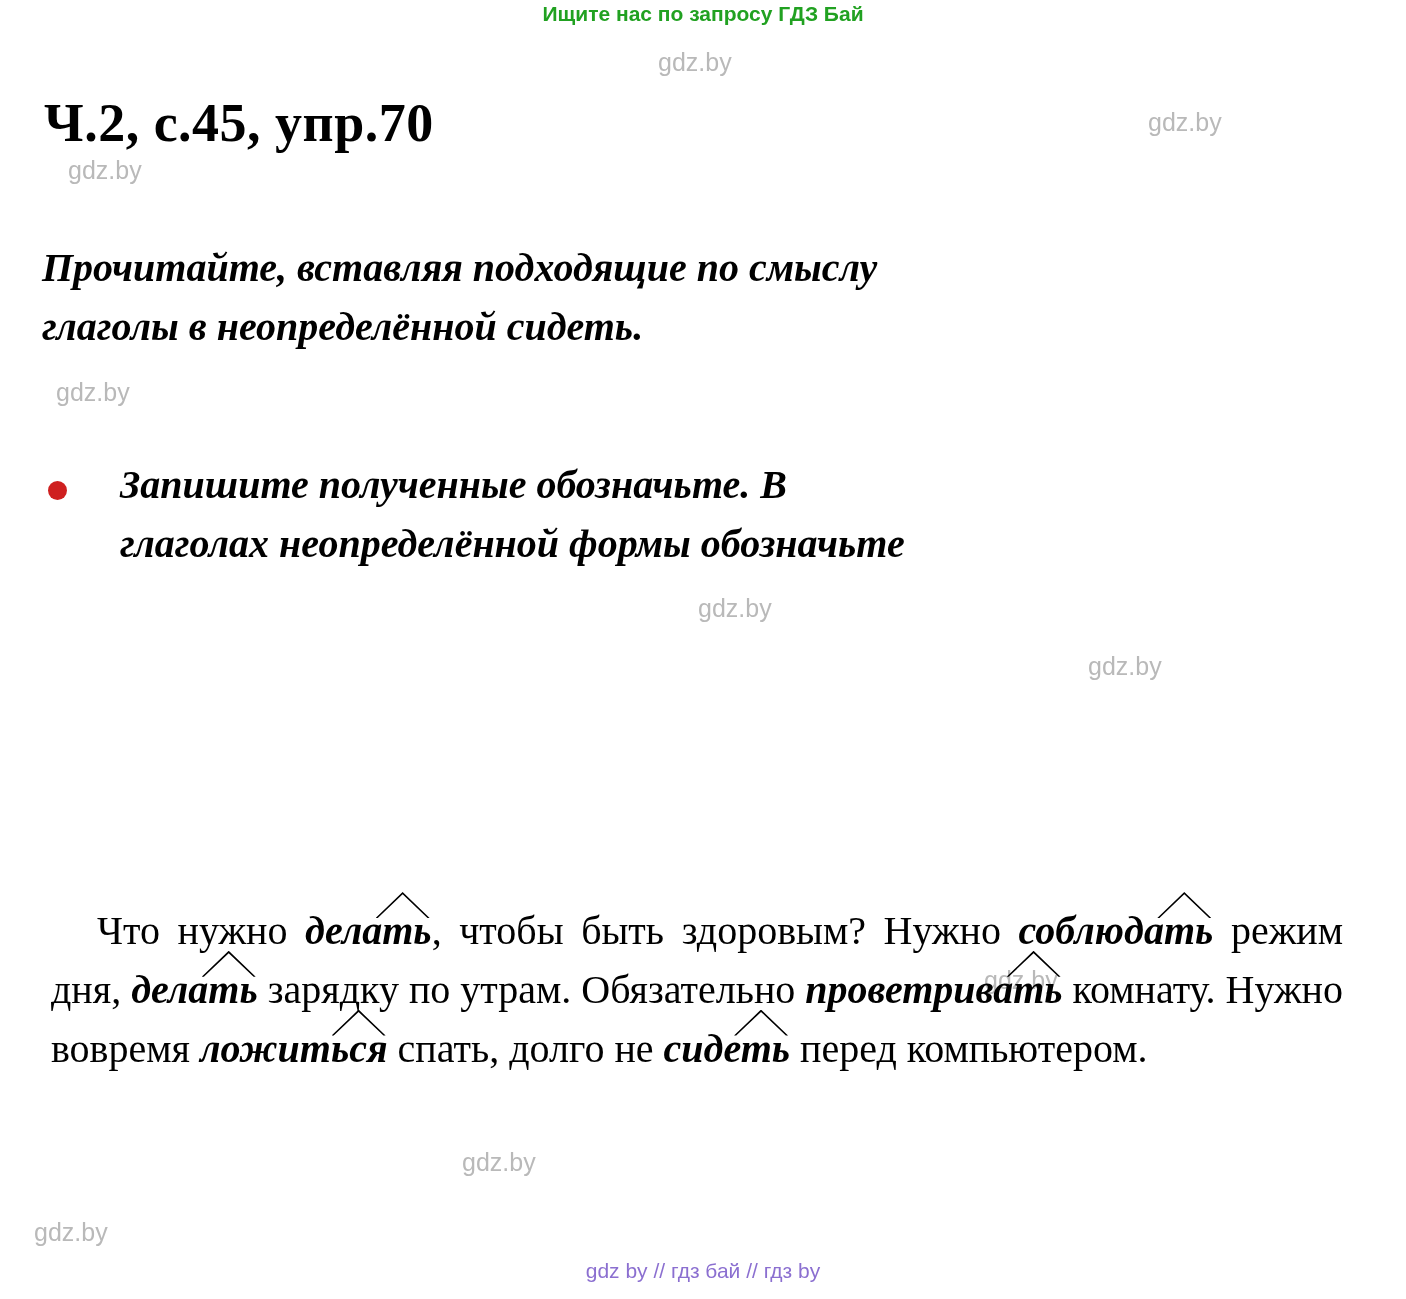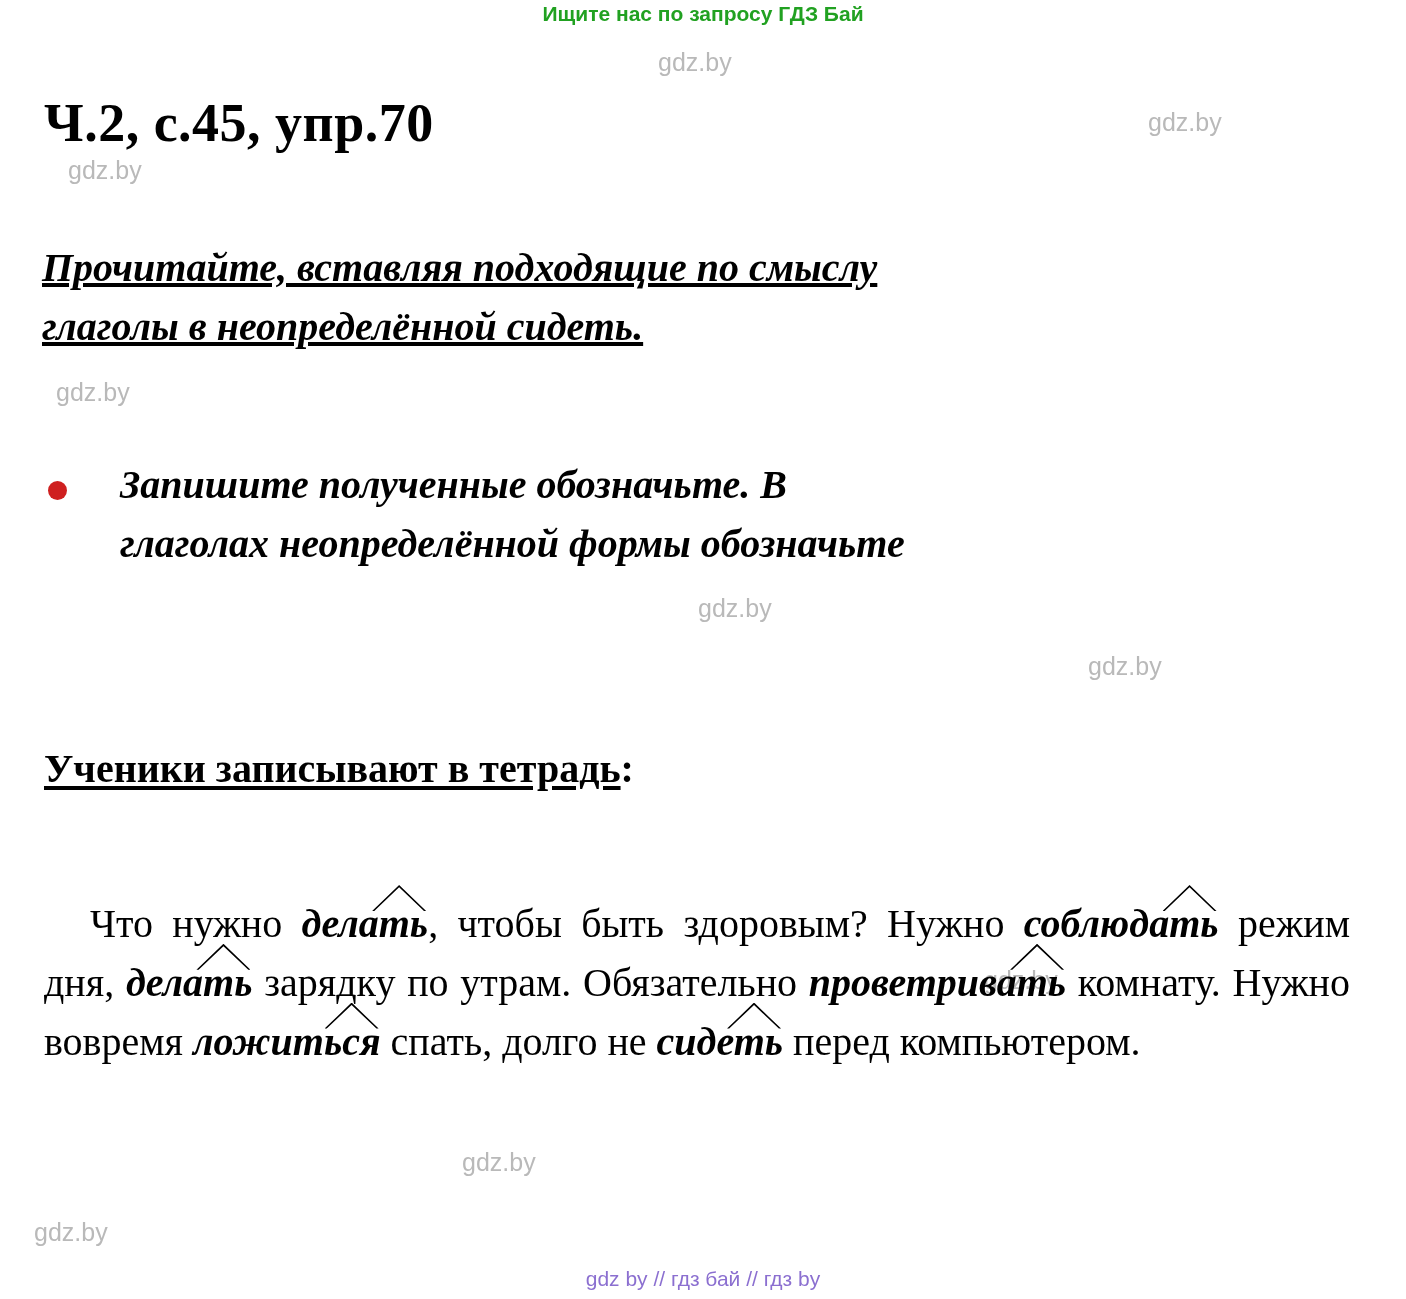--- a/index.html
+++ b/index.html
@@ -41,21 +41,21 @@
     width: 1406px;
     text-align: center;
     color: #21a121;
     font-family: "Liberation Sans", sans-serif;
     font-size: 21px;
     font-weight: bold;
   }
 
   .bottom-banner {
     position: absolute;
-    bottom: 8px;
+    bottom: 16px;
     left: 0;
     width: 1406px;
     text-align: center;
     color: #8b6fd0;
     font-family: "Liberation Sans", sans-serif;
     font-size: 21px;
   }
 
   
   .title {
@@ -72,21 +72,21 @@
     top: 238px;
     left: 42px;
     width: 1306px;
     font-size: 40px;
     font-weight: bold;
     font-style: italic;
     line-height: 1.48;
     text-align: justify;
     text-justify: inter-word;
   }
-  .task > span { display: block; text-decoration: underline; }
+  .task > span { display: block; }
   .task .l1 { text-align: justify; }
 
   .bullet-block {
     position: absolute;
     top: 455px;
     left: 42px;
     width: 1310px;
   }
   .bullet-dot {
     position: absolute;
@@ -120,21 +120,21 @@
   .answer {
     position: absolute;
     top: 895px;
     left: 44px;
     width: 1306px;
     font-size: 40px;
     line-height: 1.47;
     text-align: justify;
     text-justify: inter-word;
   }
-  .answer p { margin: 0; text-indent: 46px; }
+  .answer p { margin: 7px; text-indent: 46px; }
 
   
   .sfx {
     position: relative;
     font-weight: bold;
     font-style: italic;
     white-space: nowrap;
   }
   .sfx::after {
     content: "";
@@ -177,23 +177,20 @@
   </div>
 
   <div class="bullet-block">
     <div class="bullet-dot"></div>
     <div class="bullet-text">
       <span>Запишите полученные обозначьте. В</span>
       <span>глаголах неопределённой формы обозначьте</span>
     </div>
   </div>
 
-  <div class="subhead">
-    <u>Ученики записывают в тетрадь</u><span>:</span>
-  </div>
 
   <div class="answer">
     <p><span>Что нужно </span><span class="sfx">делать</span><span>, чтобы быть здоровым? Нужно </span><span class="sfx">соблюдать</span><span> режим дня, </span><span class="sfx">делать</span><span> зарядку по утрам. Обязательно </span><span class="sfx">проветривать</span><span> комнату. Нужно вовремя </span><span class="sfx">ложиться</span><span> спать, долго не </span><span class="sfx">сидеть</span><span> перед компьютером.</span></p>
   </div>
 
   <div class="bottom-banner">gdz by  //  гдз бай  //  гдз by</div>
 
 </div>
 
 </body></html>

